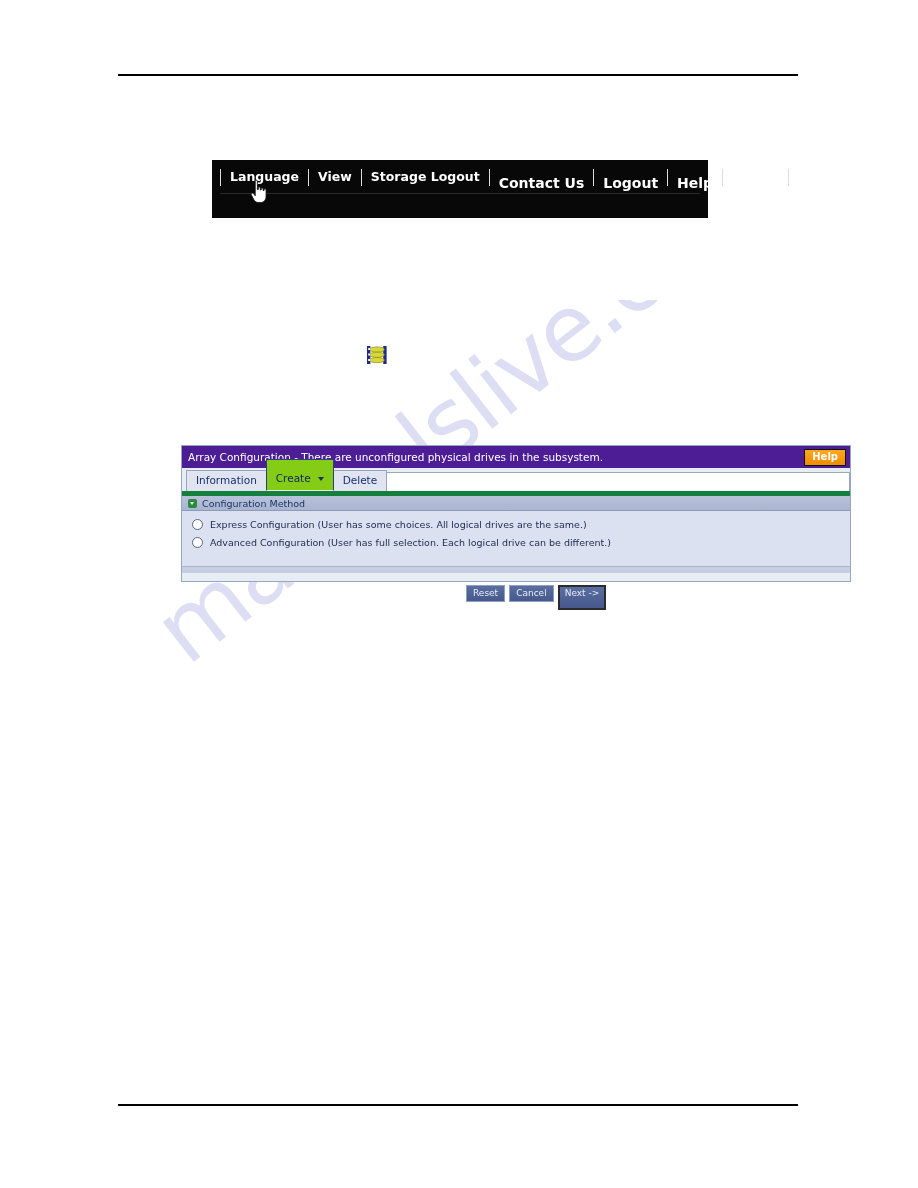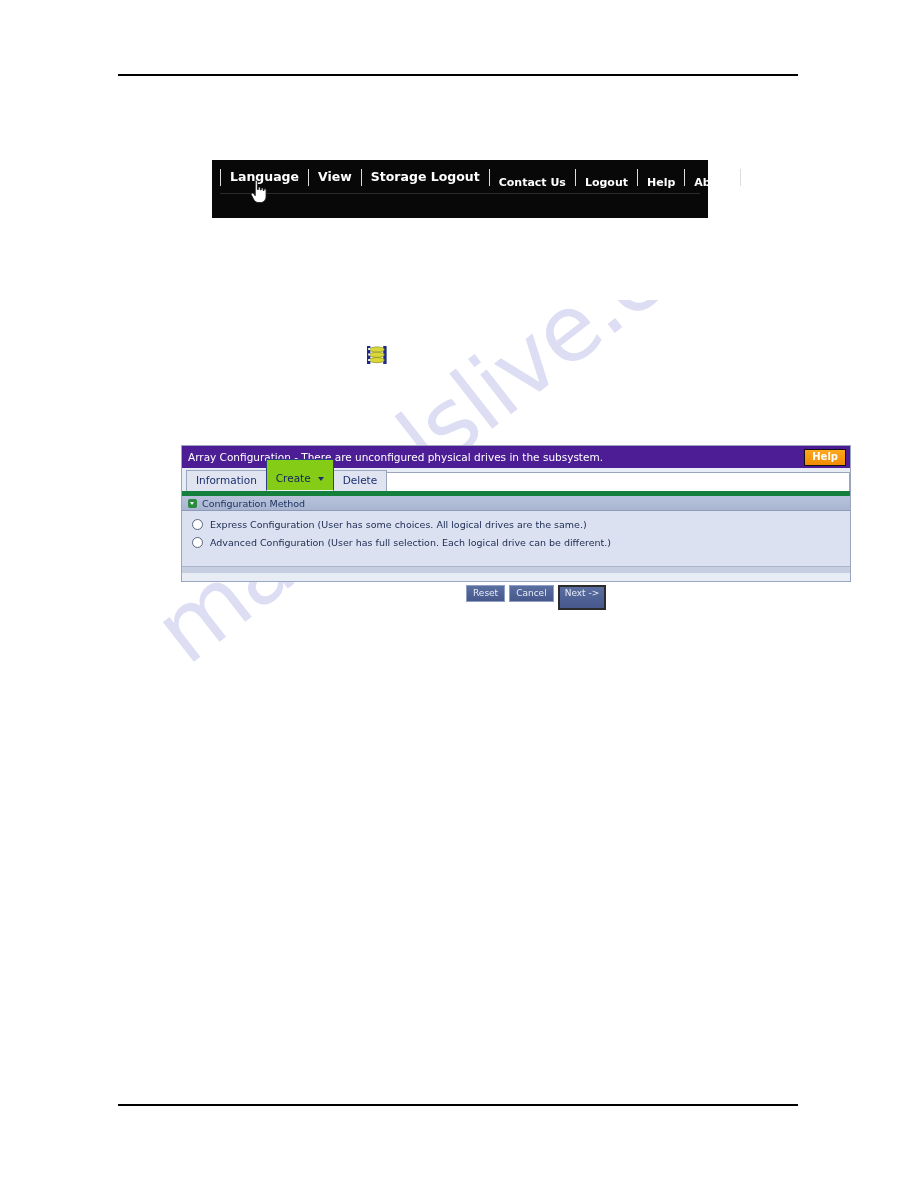--- a/index.html
+++ b/index.html
@@ -87,21 +87,21 @@
     color: #ffffff;
     font-family: "DejaVu Sans", sans-serif;
     font-size: 12.5px;
     font-weight: bold;
     padding: 0 9px;
     white-space: nowrap;
     line-height: 30px;
     letter-spacing: 0px;
   }
   .nav-item.small {
-    font-size: 11px;
+    font-size: 14px;
     margin-top: 12px;
   }
   .nav-underline {
     position: absolute;
     left: 8px;
     top: 33px;
     width: 480px;
     height: 1px;
     background: #2a2a2a;
   }

